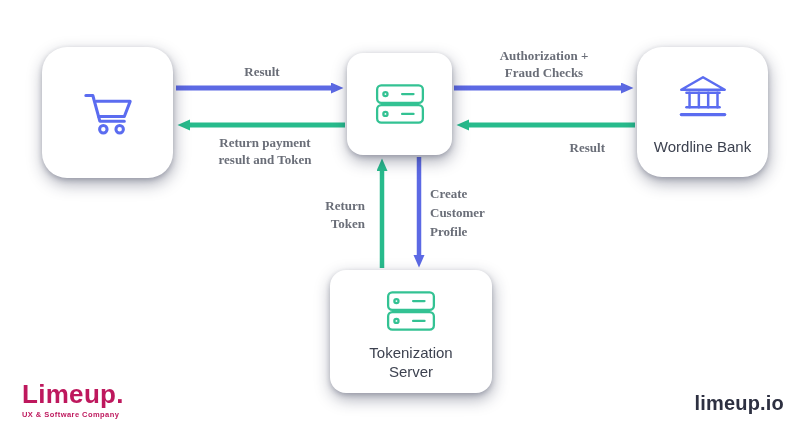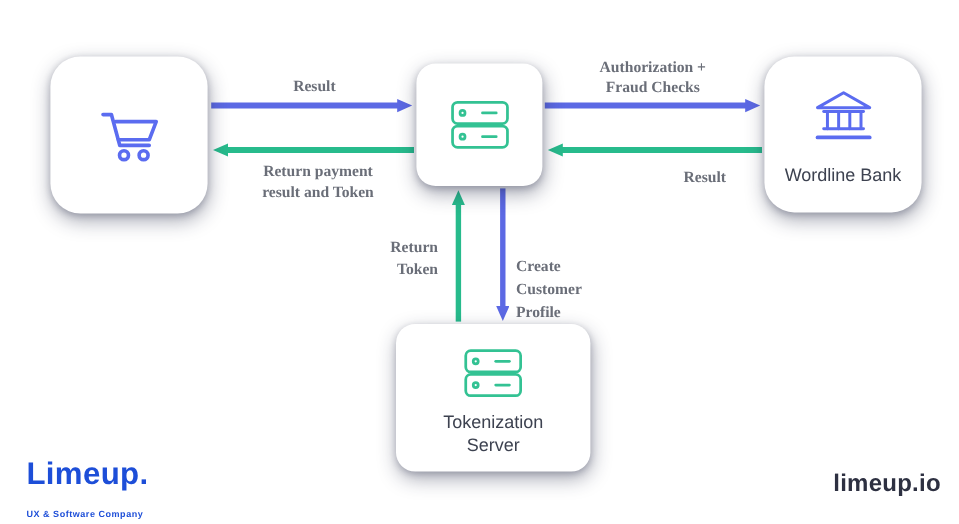--- a/index.html
+++ b/index.html
@@ -24,24 +24,24 @@
   }
   .lbl{
     position:absolute;font-family:Liberation Serif, serif;font-weight:700;
     font-size:13px;line-height:17px;color:#6a6e78;
   }
   #lbl-payment{left:188px;top:63px;width:148px;text-align:center;}
   #lbl-return-payment{left:178px;top:134px;width:174px;text-align:center;}
   #lbl-auth{left:458px;top:47px;width:172px;text-align:center;}
   #lbl-result{left:481px;top:139px;width:124px;text-align:right;}
   #lbl-return-token{left:295px;top:197px;width:70px;text-align:right;line-height:18px;}
-  #lbl-create-profile{left:430px;top:184px;width:110px;text-align:left;line-height:19px;margin-top:28px;}
-  .brand{position:absolute;left:22px;top:380px;color:#1d4ed8;}
+  #lbl-create-profile{left:430px;top:184px;width:110px;text-align:left;line-height:19px;}
+  .brand{position:absolute;left:22px;top:380px;color:#be185d;}
   .brand .logo{font-size:26px;font-weight:700;letter-spacing:.3px;line-height:28px;}
-  .brand .tagline{font-size:7.5px;font-weight:700;letter-spacing:.45px;margin-top:16px;}
+  .brand .tagline{font-size:7.5px;font-weight:700;letter-spacing:.45px;margin-top:2px;}
   .site{position:absolute;right:15px;top:392px;font-size:20px;font-weight:600;color:#2d3041;letter-spacing:.2px;}
   .icon-svg{display:block;}
 </style>
 </head>
 <body>
 
 <div class="stage">
 
   <svg class="arrows" viewBox="0 0 799 437">
     <defs>

